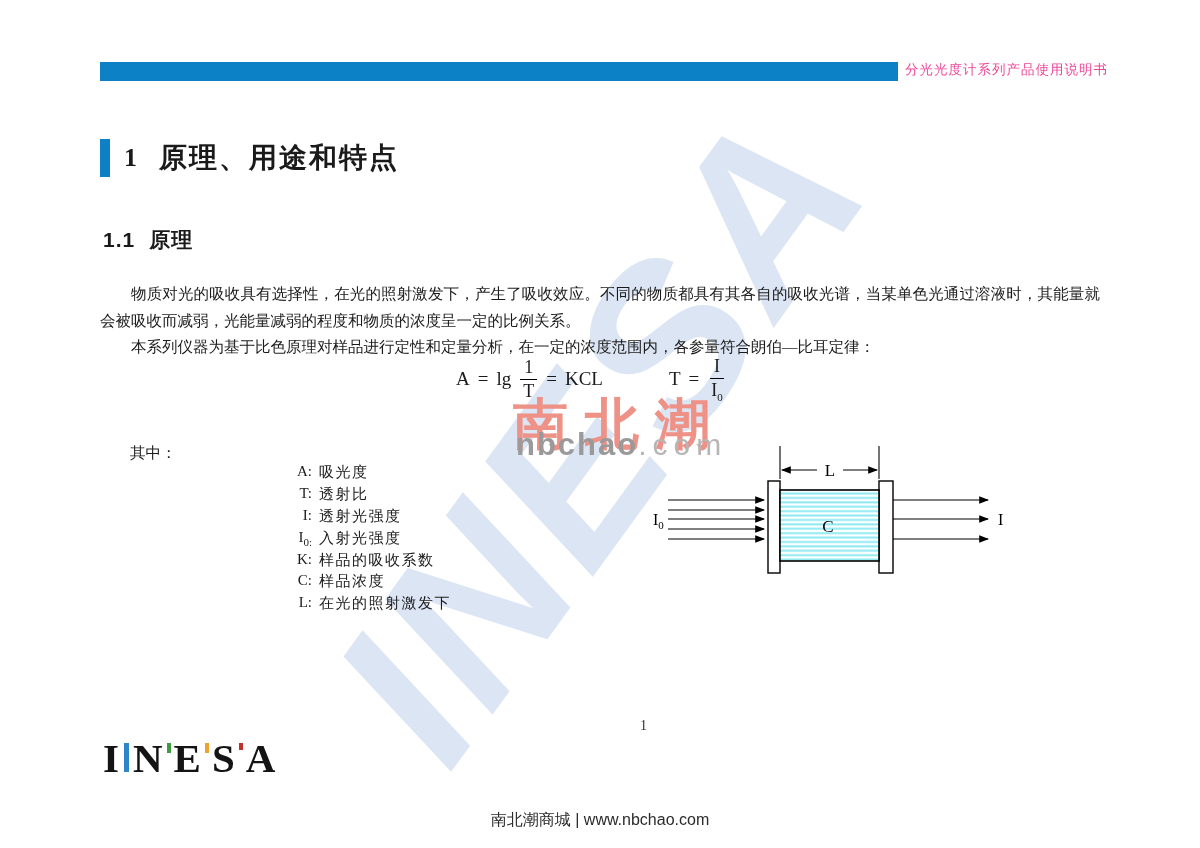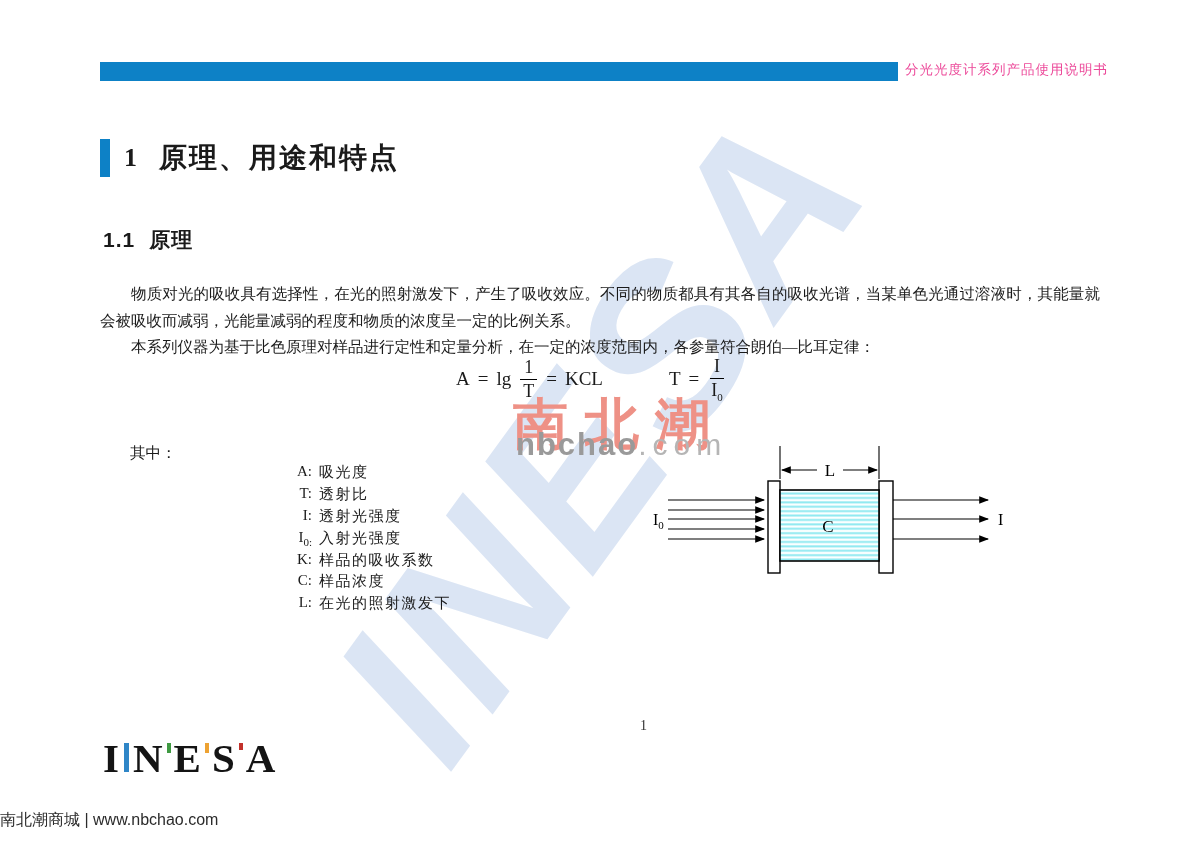--- a/index.html
+++ b/index.html
@@ -68,21 +68,21 @@
   .pageno { position:absolute; left:640px; top:718px; font-size:14px; color:#333; }
 
   .logo { position:absolute; left:103px; top:738px; display:flex; align-items:flex-start;
     font-size:41px; font-weight:bold; color:#141414; line-height:1; letter-spacing:1px; }
   .logo .mark { display:inline-block; width:5px; }
   .logo .m-blue   { height:29px; margin:5px 4px 0; background:#2f86c7; }
   .logo .m-green  { height:10px; margin:5px 3px 0; background:#3f9a42; width:4px; }
   .logo .m-orange { height:10px; margin:5px 3px 0; background:#eda232; width:4px; }
   .logo .m-red    { height:7px;  margin:5px 3px 0; background:#c2312b; width:4px; }
 
-  .footer { position:absolute; left:0; top:810px; width:1200px; 
+  .footer { position:absolute; left:0; top:810px; width:1200px; text-align:center;
     font-family:"Liberation Sans","DejaVu Sans",sans-serif; font-size:16px; color:#2b2b2b; }
 </style>
 </head>
 <body>
 
 <div class="page">
 
   <div class="wm-layer">
     <div class="wm-inesa">INESA</div>
     <div class="wm-red">南北潮</div>

